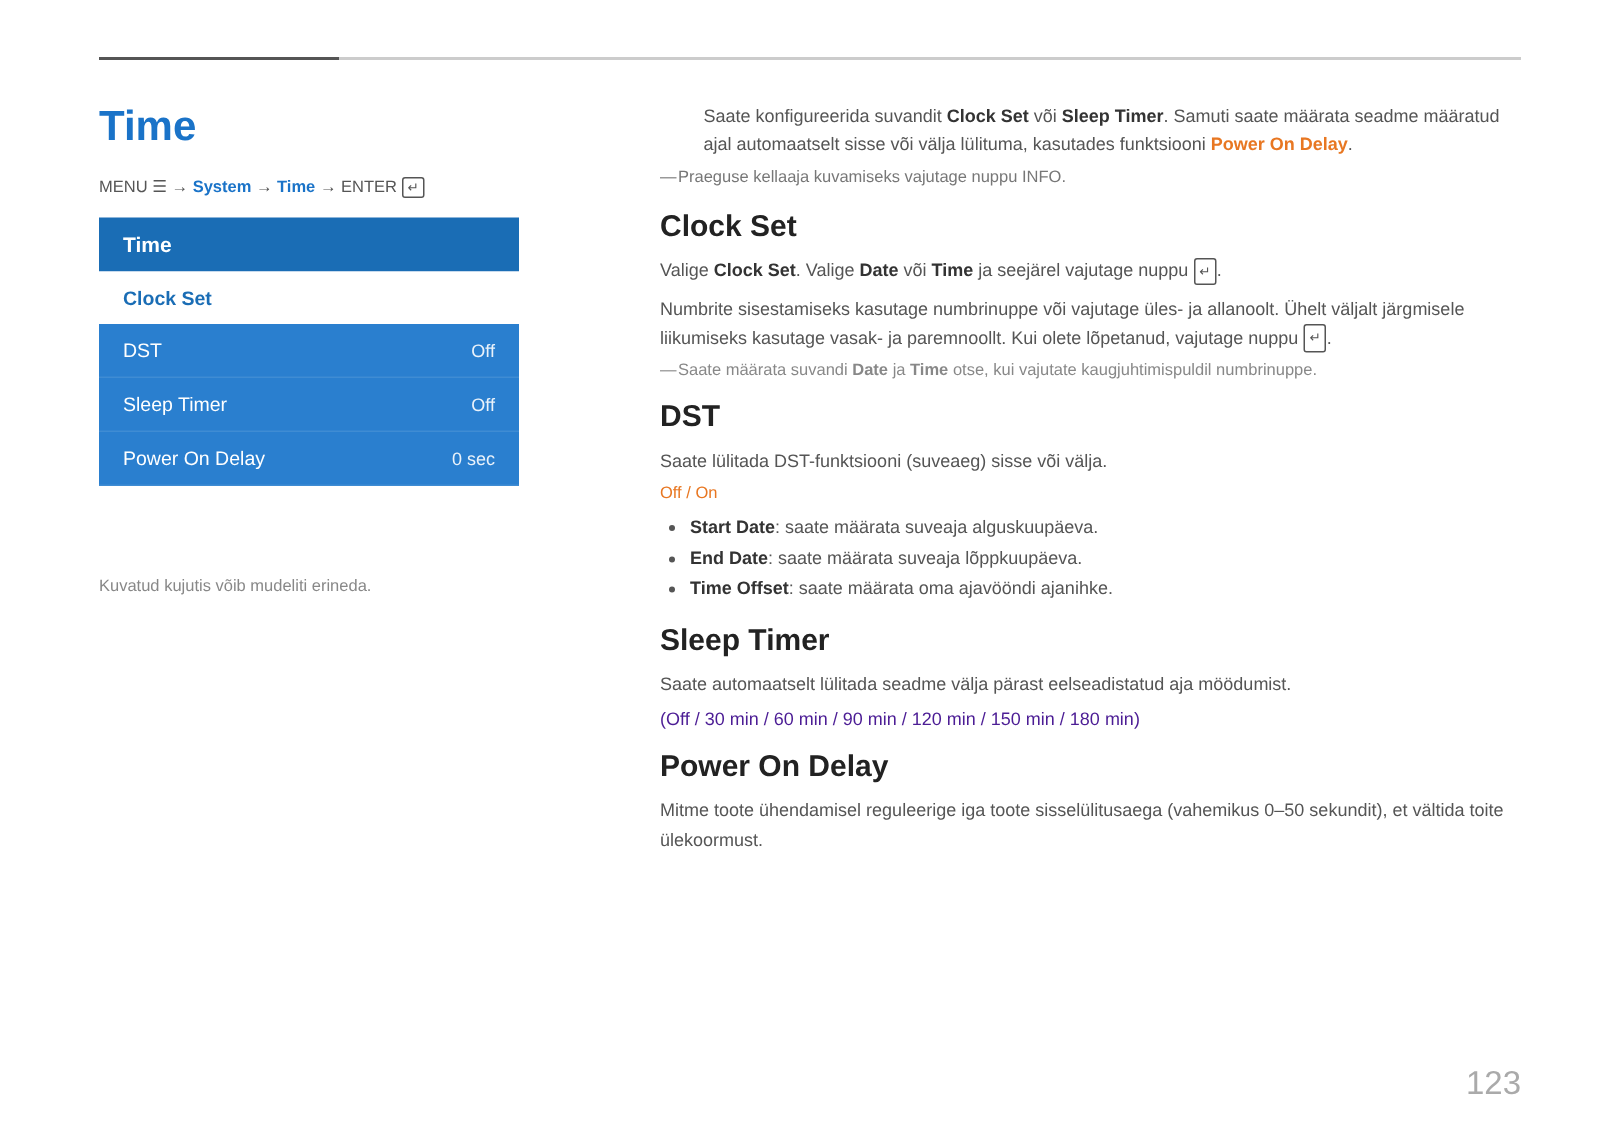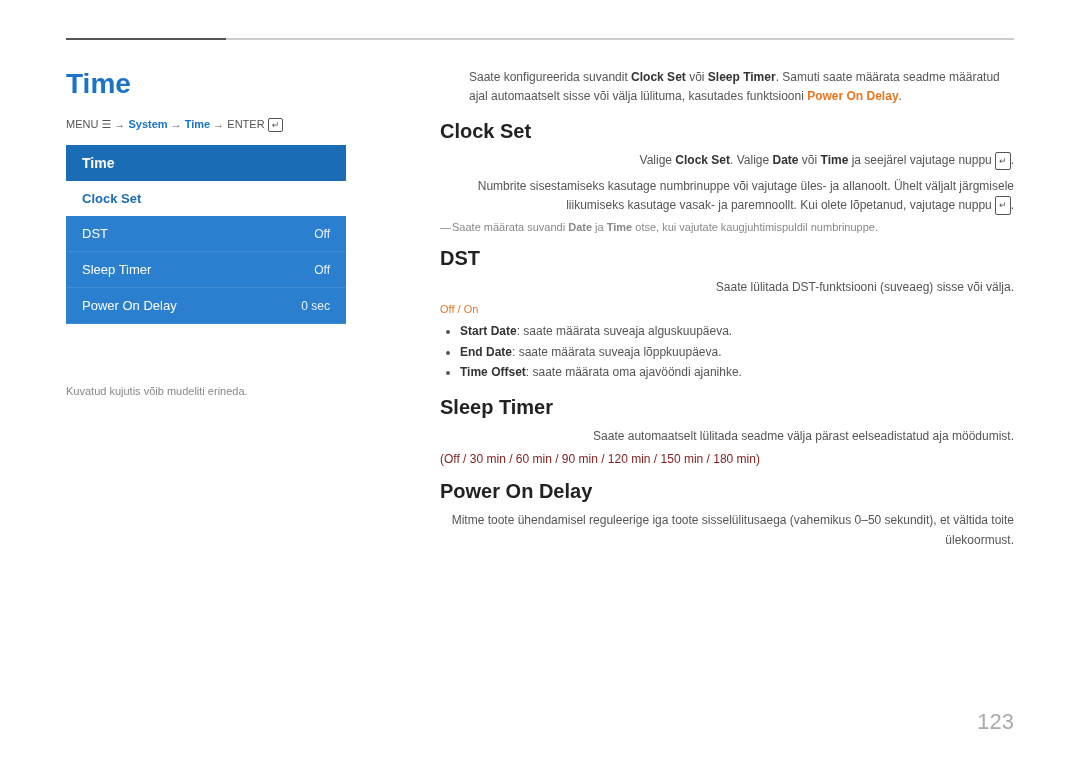--- a/index.html
+++ b/index.html
@@ -137,21 +137,20 @@
       color: #222;
       margin-top: 14px;
       margin-bottom: 8px;
     }
 
     .section-text {
       font-size: 12px;
       color: #555;
       line-height: 1.6;
       margin-bottom: 6px;
-      text-align: right;
     }
     .section-text strong {
       font-weight: bold;
       color: #333;
     }
 
     .section-note {
       font-size: 11px;
       color: #888;
       margin-bottom: 10px;
@@ -179,21 +178,21 @@
       font-size: 12px;
       color: #555;
       line-height: 1.7;
     }
     .bullet-list li strong {
       color: #333;
       font-weight: bold;
     }
 
     .timer-options {
-      color: #7f1d1d;
+      color: #4c1d95;
       font-size: 12px;
       margin-bottom: 6px;
     }
 
     .page-number {
       position: absolute;
       bottom: 28px;
       right: 66px;
       font-size: 22px;
       color: #aaa;
@@ -250,20 +249,21 @@
   </div>
 </div>
 
 <div class="sidebar-note">Kuvatud kujutis võib mudeliti erineda.</div>
 
 <div class="content">
 
   <p class="intro-text">
     Saate konfigureerida suvandit <strong>Clock Set</strong> või <strong>Sleep Timer</strong>. Samuti saate määrata seadme määratud ajal automaatselt sisse või välja lülituma, kasutades funktsiooni <span class="orange">Power On Delay</span>.
   </p>
+  <p class="intro-note">Praeguse kellaaja kuvamiseks vajutage nuppu INFO.</p>
 
   <div>
     <div class="section-title">Clock Set</div>
     <p class="section-text">
       Valige <strong>Clock Set</strong>. Valige <strong>Date</strong> või <strong>Time</strong> ja seejärel vajutage nuppu <span class="enter-icon">↵</span>.
     </p>
     <p class="section-text">
       Numbrite sisestamiseks kasutage numbrinuppe või vajutage üles- ja allanoolt. Ühelt väljalt järgmisele liikumiseks kasutage vasak- ja paremnoollt. Kui olete lõpetanud, vajutage nuppu <span class="enter-icon">↵</span>.
     </p>
     <p class="section-note">Saate määrata suvandi <strong>Date</strong> ja <strong>Time</strong> otse, kui vajutate kaugjuhtimispuldil numbrinuppe.</p>

